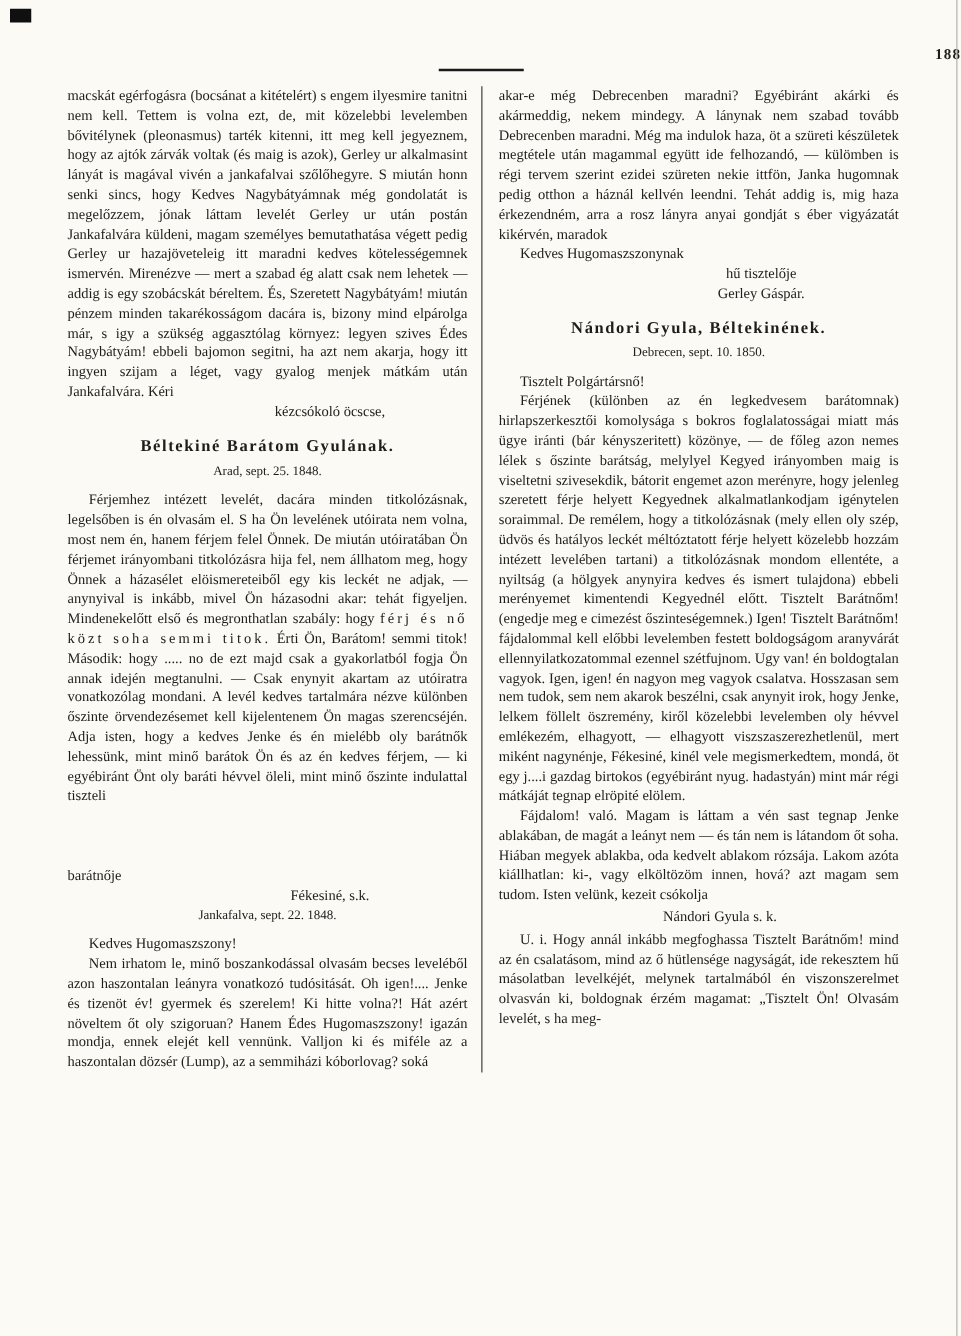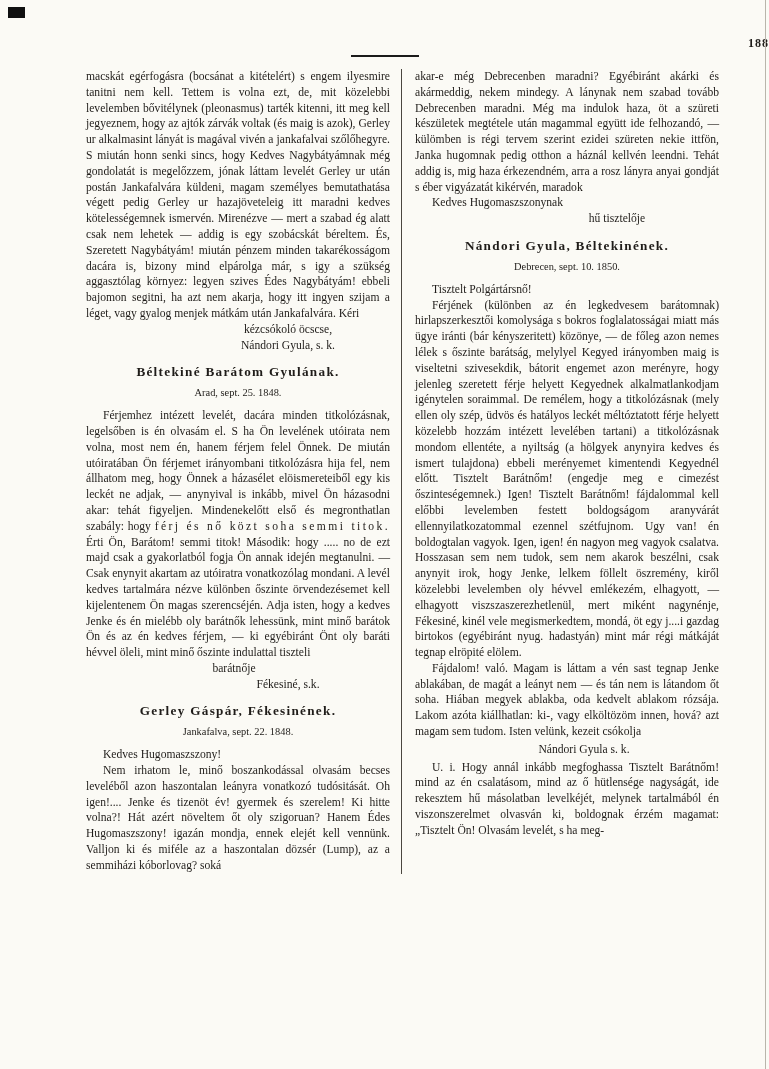--- a/index.html
+++ b/index.html
@@ -29,21 +29,21 @@
     text-align: right;
     font-size: 12px; font-weight: bold; letter-spacing: 1px;
     line-height: 18px;
   }
   .pageno-rule {
     width: 68px; height: 2px; background: #1a1a1a;
     margin: 3px auto 12px auto;
   }
   .columns {
     display: flex;
-    padding: 0 50px 0 86px;
+    padding: 0 50px 0 54px;
     align-items: stretch;
   }
   .col { flex: 1 1 0; min-width: 0; }
   .col.left  { padding-right: 11px; }
   .col.right { padding-left: 13px; }
   .divider { width: 1px; background: #4a463f; }
 
   p, .sigline, .dateline {
     margin: 0;
     font-size: 11.6px;
@@ -59,21 +59,21 @@
     line-height: 16px;
   }
   .dateline {
     text-align: center;
     font-size: 10.4px;
     margin: 0 0 7px 0;
     font-family: Liberation Serif, serif;
   }
   .sigline { }
   .sig-right  { text-align: center; margin-left: 100px; }
-  .sig-endline { text-align: center; padding-right: 8px; }
+  .sig-endline { text-align: left; padding-right: 8px; margin-top: 48px; }
   .sig-center { text-align: center; margin-left: 34px; }
   .addr { text-indent: 17px; }
   .spaced { letter-spacing: 2.4px; }
   .gap-sm { height: 2px; }
 </style>
 </head>
 <body>
 
 <div class="page">
   <div class="corner-mark"></div>
@@ -82,40 +82,39 @@
   <header class="page-header">
     <div class="pageno">188</div>
     <div class="pageno-rule"></div>
   </header>
 
   <div class="columns">
 
     <section class="col left">
       <p class="para cont">macskát egérfogásra (bocsánat a kitételért) s engem ilyesmire tanitni nem kell. Tettem is volna ezt, de, mit közelebbi levelemben bővitélynek (pleonasmus) tarték kitenni, itt meg kell jegyeznem, hogy az ajtók zárvák voltak (és maig is azok), Gerley ur alkalmasint lányát is magával vivén a jankafalvai szőlőhegyre. S miután honn senki sincs, hogy Kedves Nagybátyámnak még gondolatát is megelőzzem, jónak láttam levelét Gerley ur után postán Jankafalvára küldeni, magam személyes bemutathatása végett pedig Gerley ur hazajöveteleig itt maradni kedves kötelességemnek ismervén. Mirenézve — mert a szabad ég alatt csak nem lehetek — addig is egy szobácskát béreltem. És, Szeretett Nagybátyám! miután pénzem minden takarékosságom dacára is, bizony mind elpárolga már, s igy a szükség aggasztólag környez: legyen szives Édes Nagybátyám! ebbeli bajomon segitni, ha azt nem akarja, hogy itt ingyen szijam a léget, vagy gyalog menjek mátkám után Jankafalvára. Kéri</p>
       <div class="sigline sig-right">kézcsókoló öcscse,</div>
-      <div class="sigline sig-right">Nándori Gyula, s. k.</div>
 
       <h2 class="heading">Béltekiné Barátom Gyulának.</h2>
       <div class="dateline">Arad, sept. 25. 1848.</div>
       <p class="para"><span>Férjemhez intézett levelét, dacára minden titkolózásnak, legelsőben is én olvasám el. S ha Ön levelének utóirata nem volna, most nem én, hanem férjem felel Önnek. De miután utóiratában Ön férjemet irányombani titkolózásra hija fel, nem állhatom meg, hogy Önnek a házasélet elöismereteiből egy kis leckét ne adjak, — anynyival is inkább, mivel Ön házasodni akar: tehát figyeljen. Mindenekelőtt első és megronthatlan szabály: hogy </span><span class="spaced">férj és nő közt soha semmi titok.</span><span> Érti Ön, Barátom! semmi titok! Második: hogy ..... no de ezt majd csak a gyakorlatból fogja Ön annak idején megtanulni. — Csak enynyit akartam az utóiratra vonatkozólag mondani. A levél kedves tartalmára nézve különben őszinte örvendezésemet kell kijelentenem Ön magas szerencséjén. Adja isten, hogy a kedves Jenke és én mielébb oly barátnők lehessünk, mint minő barátok Ön és az én kedves férjem, — ki egyébiránt Önt oly baráti hévvel öleli, mint minő őszinte indulattal tiszteli</span></p>
       <div class="sigline sig-endline">barátnője</div>
       <div class="sigline sig-right">Fékesiné, s.k.</div>
 
-      <h2 class="heading">Gerley Gáspár, Fékesinének.</h2>
       <div class="dateline">Jankafalva, sept. 22. 1848.</div>
       <p class="salutation">Kedves Hugomaszszony!</p>
       <p class="para">Nem irhatom le, minő boszankodással olvasám becses leveléből azon haszontalan leányra vonatkozó tudósitását. Oh igen!.... Jenke és tizenöt év! gyermek és szerelem! Ki hitte volna?! Hát azért növeltem őt oly szigoruan? Hanem Édes Hugomaszszony! igazán mondja, ennek elejét kell vennünk. Valljon ki és miféle az a haszontalan dözsér (Lump), az a semmiházi kóborlovag? soká</p>
     </section>
 
     <div class="divider"></div>
 
     <section class="col right">
       <p class="para cont">akar-e még Debrecenben maradni? Egyébiránt akárki és akármeddig, nekem mindegy. A lánynak nem szabad tovább Debrecenben maradni. Még ma indulok haza, öt a szüreti készületek megtétele után magammal együtt ide felhozandó, — külömben is régi tervem szerint ezidei szüreten nekie ittfön, Janka hugomnak pedig otthon a háznál kellvén leendni. Tehát addig is, mig haza érkezendném, arra a rosz lányra anyai gondját s éber vigyázatát kikérvén, maradok</p>
       <p class="addr">Kedves Hugomaszszonynak</p>
       <div class="sigline sig-right">hű tisztelője</div>
+      <div class="sigline sig-right">Gerley Gáspár.</div>
 
       <h2 class="heading">Nándori Gyula, Béltekinének.</h2>
       <div class="dateline">Debrecen, sept. 10. 1850.</div>
       <p class="salutation">Tisztelt Polgártársnő!</p>
       <p class="para">Férjének (különben az én legkedvesem barátomnak) hirlapszerkesztői komolysága s bokros foglalatosságai miatt más ügye iránti (bár kényszeritett) közönye, — de főleg azon nemes lélek s őszinte barátság, melylyel Kegyed irányomben maig is viseltetni szivesekdik, bátorit engemet azon merényre, hogy jelenleg szeretett férje helyett Kegyednek alkalmatlankodjam igénytelen soraimmal. De remélem, hogy a titkolózásnak (mely ellen oly szép, üdvös és hatályos leckét méltóztatott férje helyett közelebb hozzám intézett levelében tartani) a titkolózásnak mondom ellentéte, a nyiltság (a hölgyek anynyira kedves és ismert tulajdona) ebbeli merényemet kimentendi Kegyednél előtt. Tisztelt Barátnőm! (engedje meg e cimezést őszinteségemnek.) Igen! Tisztelt Barátnőm! fájdalommal kell előbbi levelemben festett boldogságom aranyvárát ellennyilatkozatommal ezennel szétfujnom. Ugy van! én boldogtalan vagyok. Igen, igen! én nagyon meg vagyok csalatva. Hosszasan sem nem tudok, sem nem akarok beszélni, csak anynyit irok, hogy Jenke, lelkem föllelt öszremény, kiről közelebbi levelemben oly hévvel emlékezém, elhagyott, — elhagyott viszszaszerezhetlenül, mert miként nagynénje, Fékesiné, kinél vele megismerkedtem, mondá, öt egy j....i gazdag birtokos (egyébiránt nyug. hadastyán) mint már régi mátkáját tegnap elröpité elölem.</p>
       <p class="para">Fájdalom! való. Magam is láttam a vén sast tegnap Jenke ablakában, de magát a leányt nem — és tán nem is látandom őt soha. Hiában megyek ablakba, oda kedvelt ablakom rózsája. Lakom azóta kiállhatlan: ki-, vagy elköltözöm innen, hová? azt magam sem tudom. Isten velünk, kezeit csókolja</p>
       <div class="gap-sm"></div>
       <div class="sigline sig-center">Nándori Gyula s. k.</div>
       <div class="gap-sm"></div>
       <p class="para">U. i. Hogy annál inkább megfoghassa Tisztelt Barátnőm! mind az én csalatásom, mind az ő hütlensége nagyságát, ide rekesztem hű másolatban levelkéjét, melynek tartalmából én viszonszerelmet olvasván ki, boldognak érzém magamat: „Tisztelt Ön! Olvasám levelét, s ha meg-</p>

